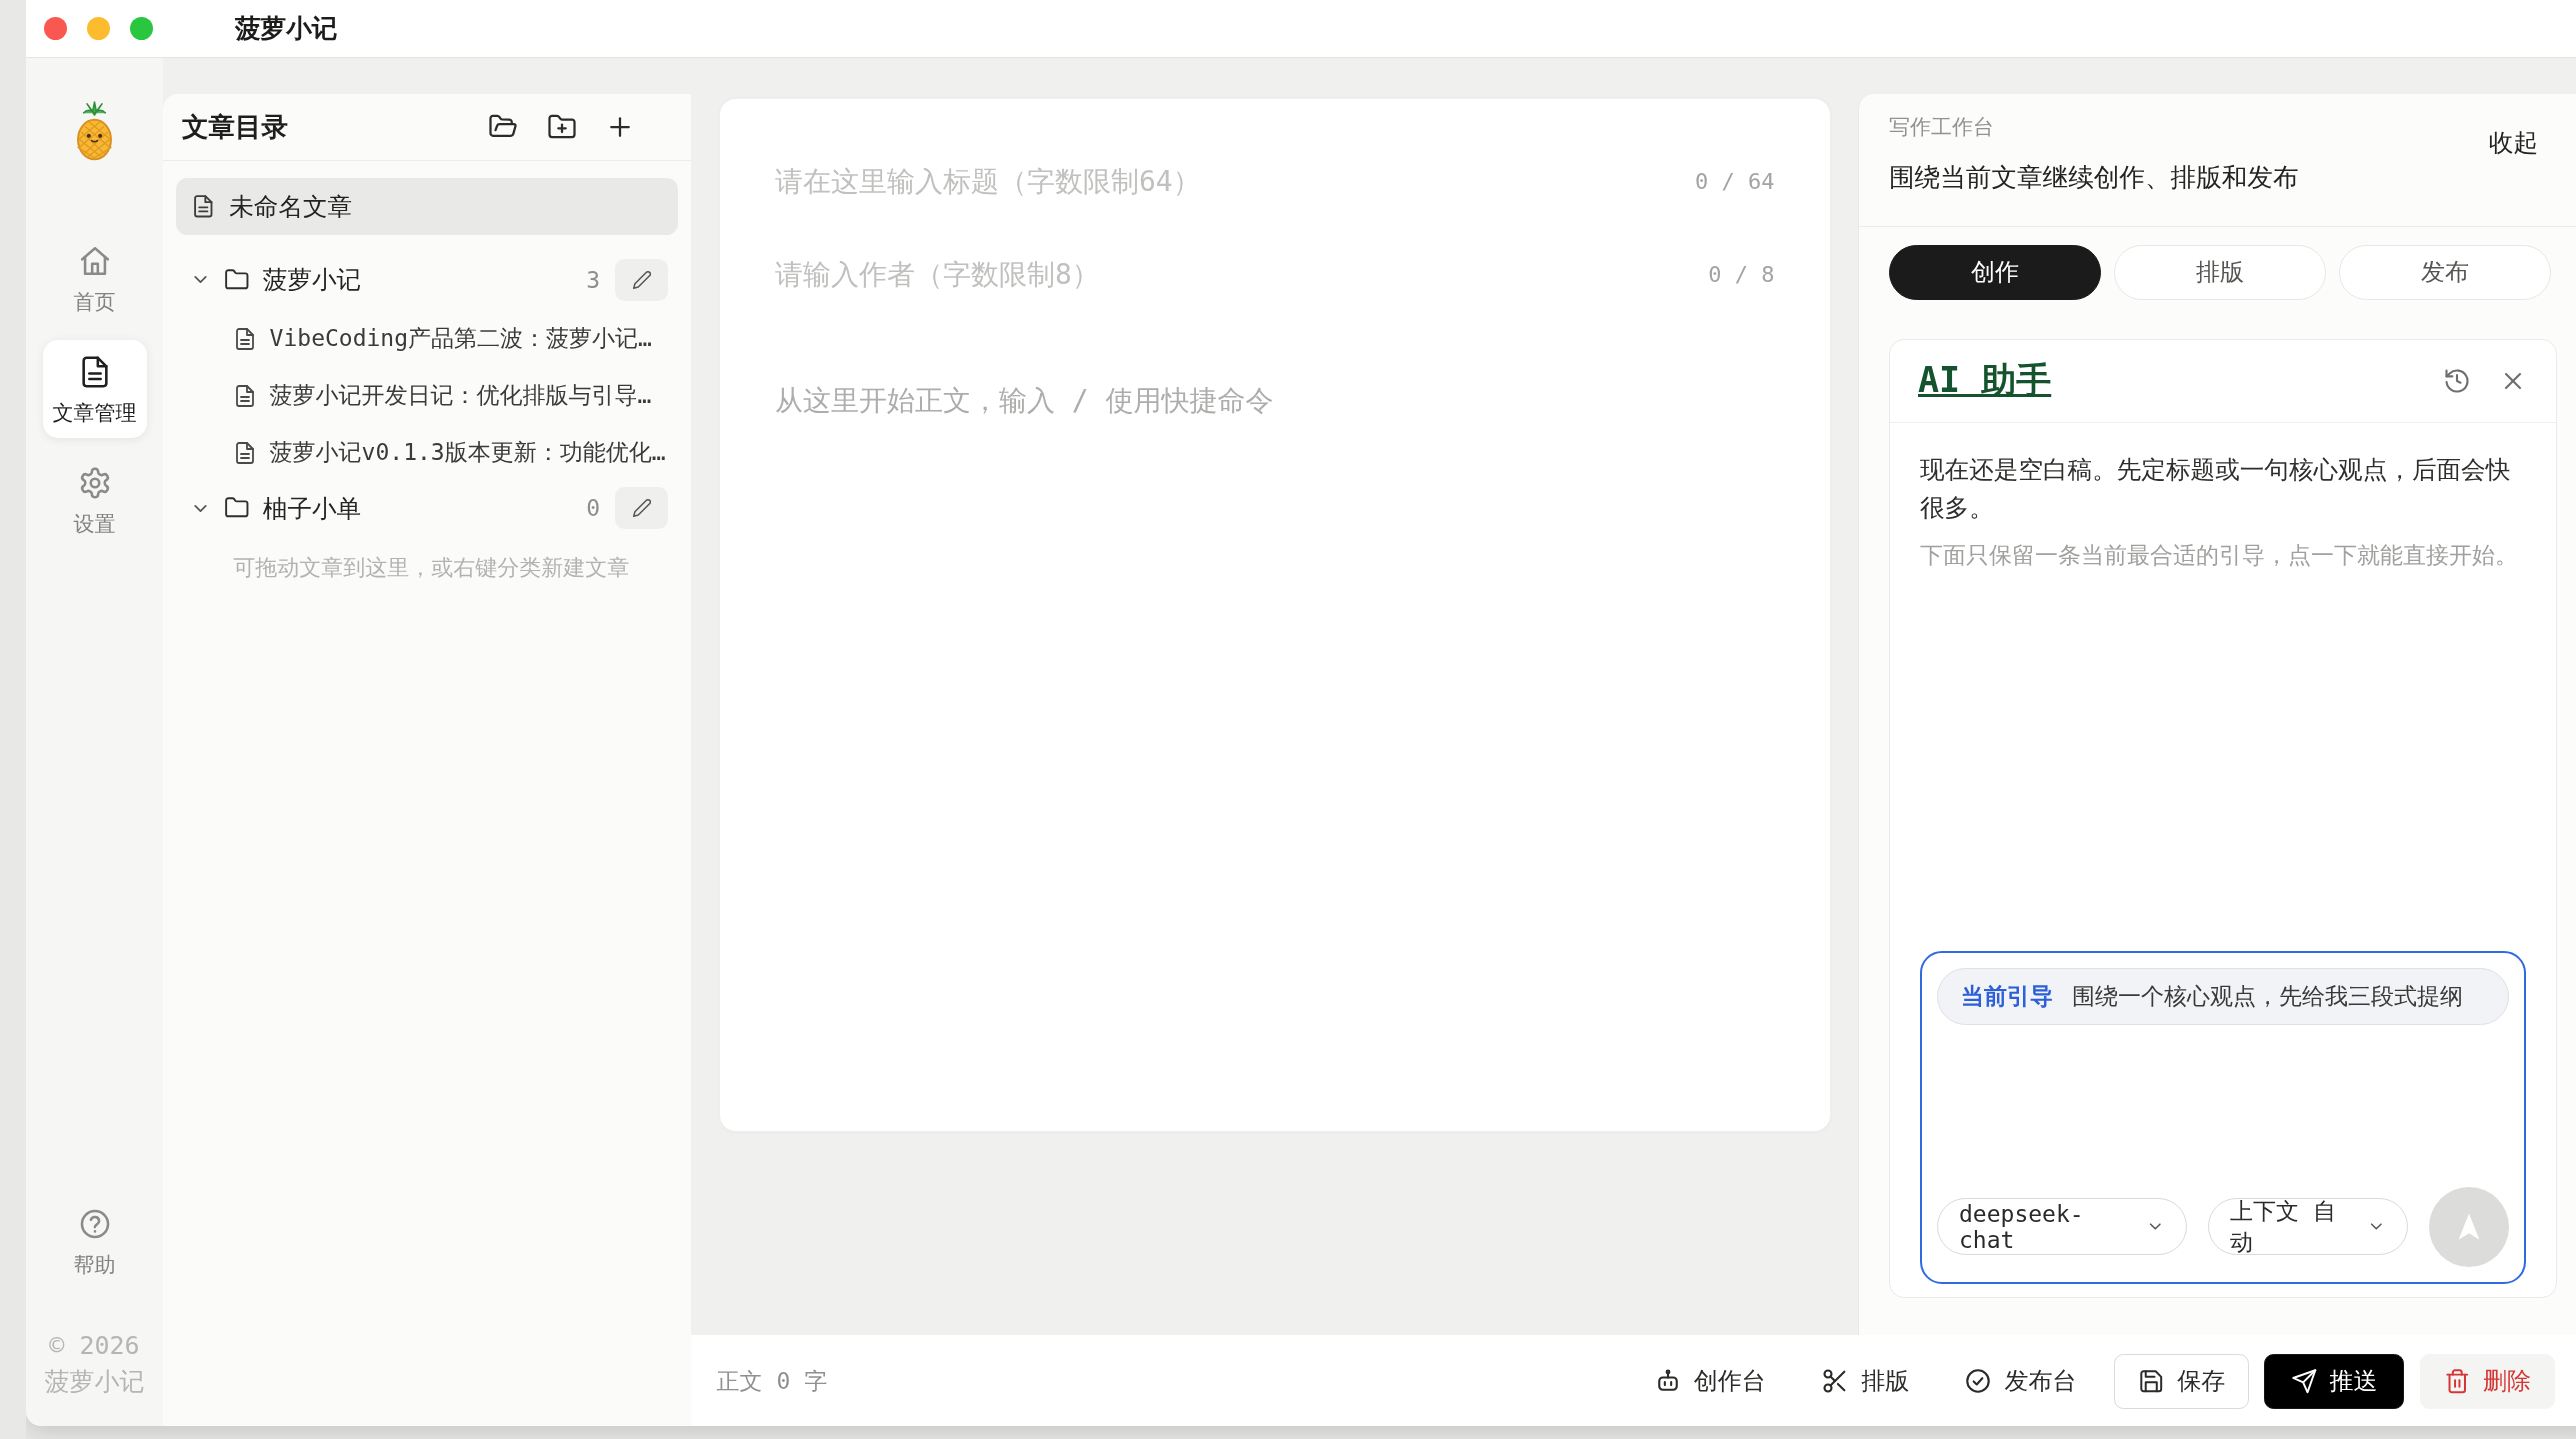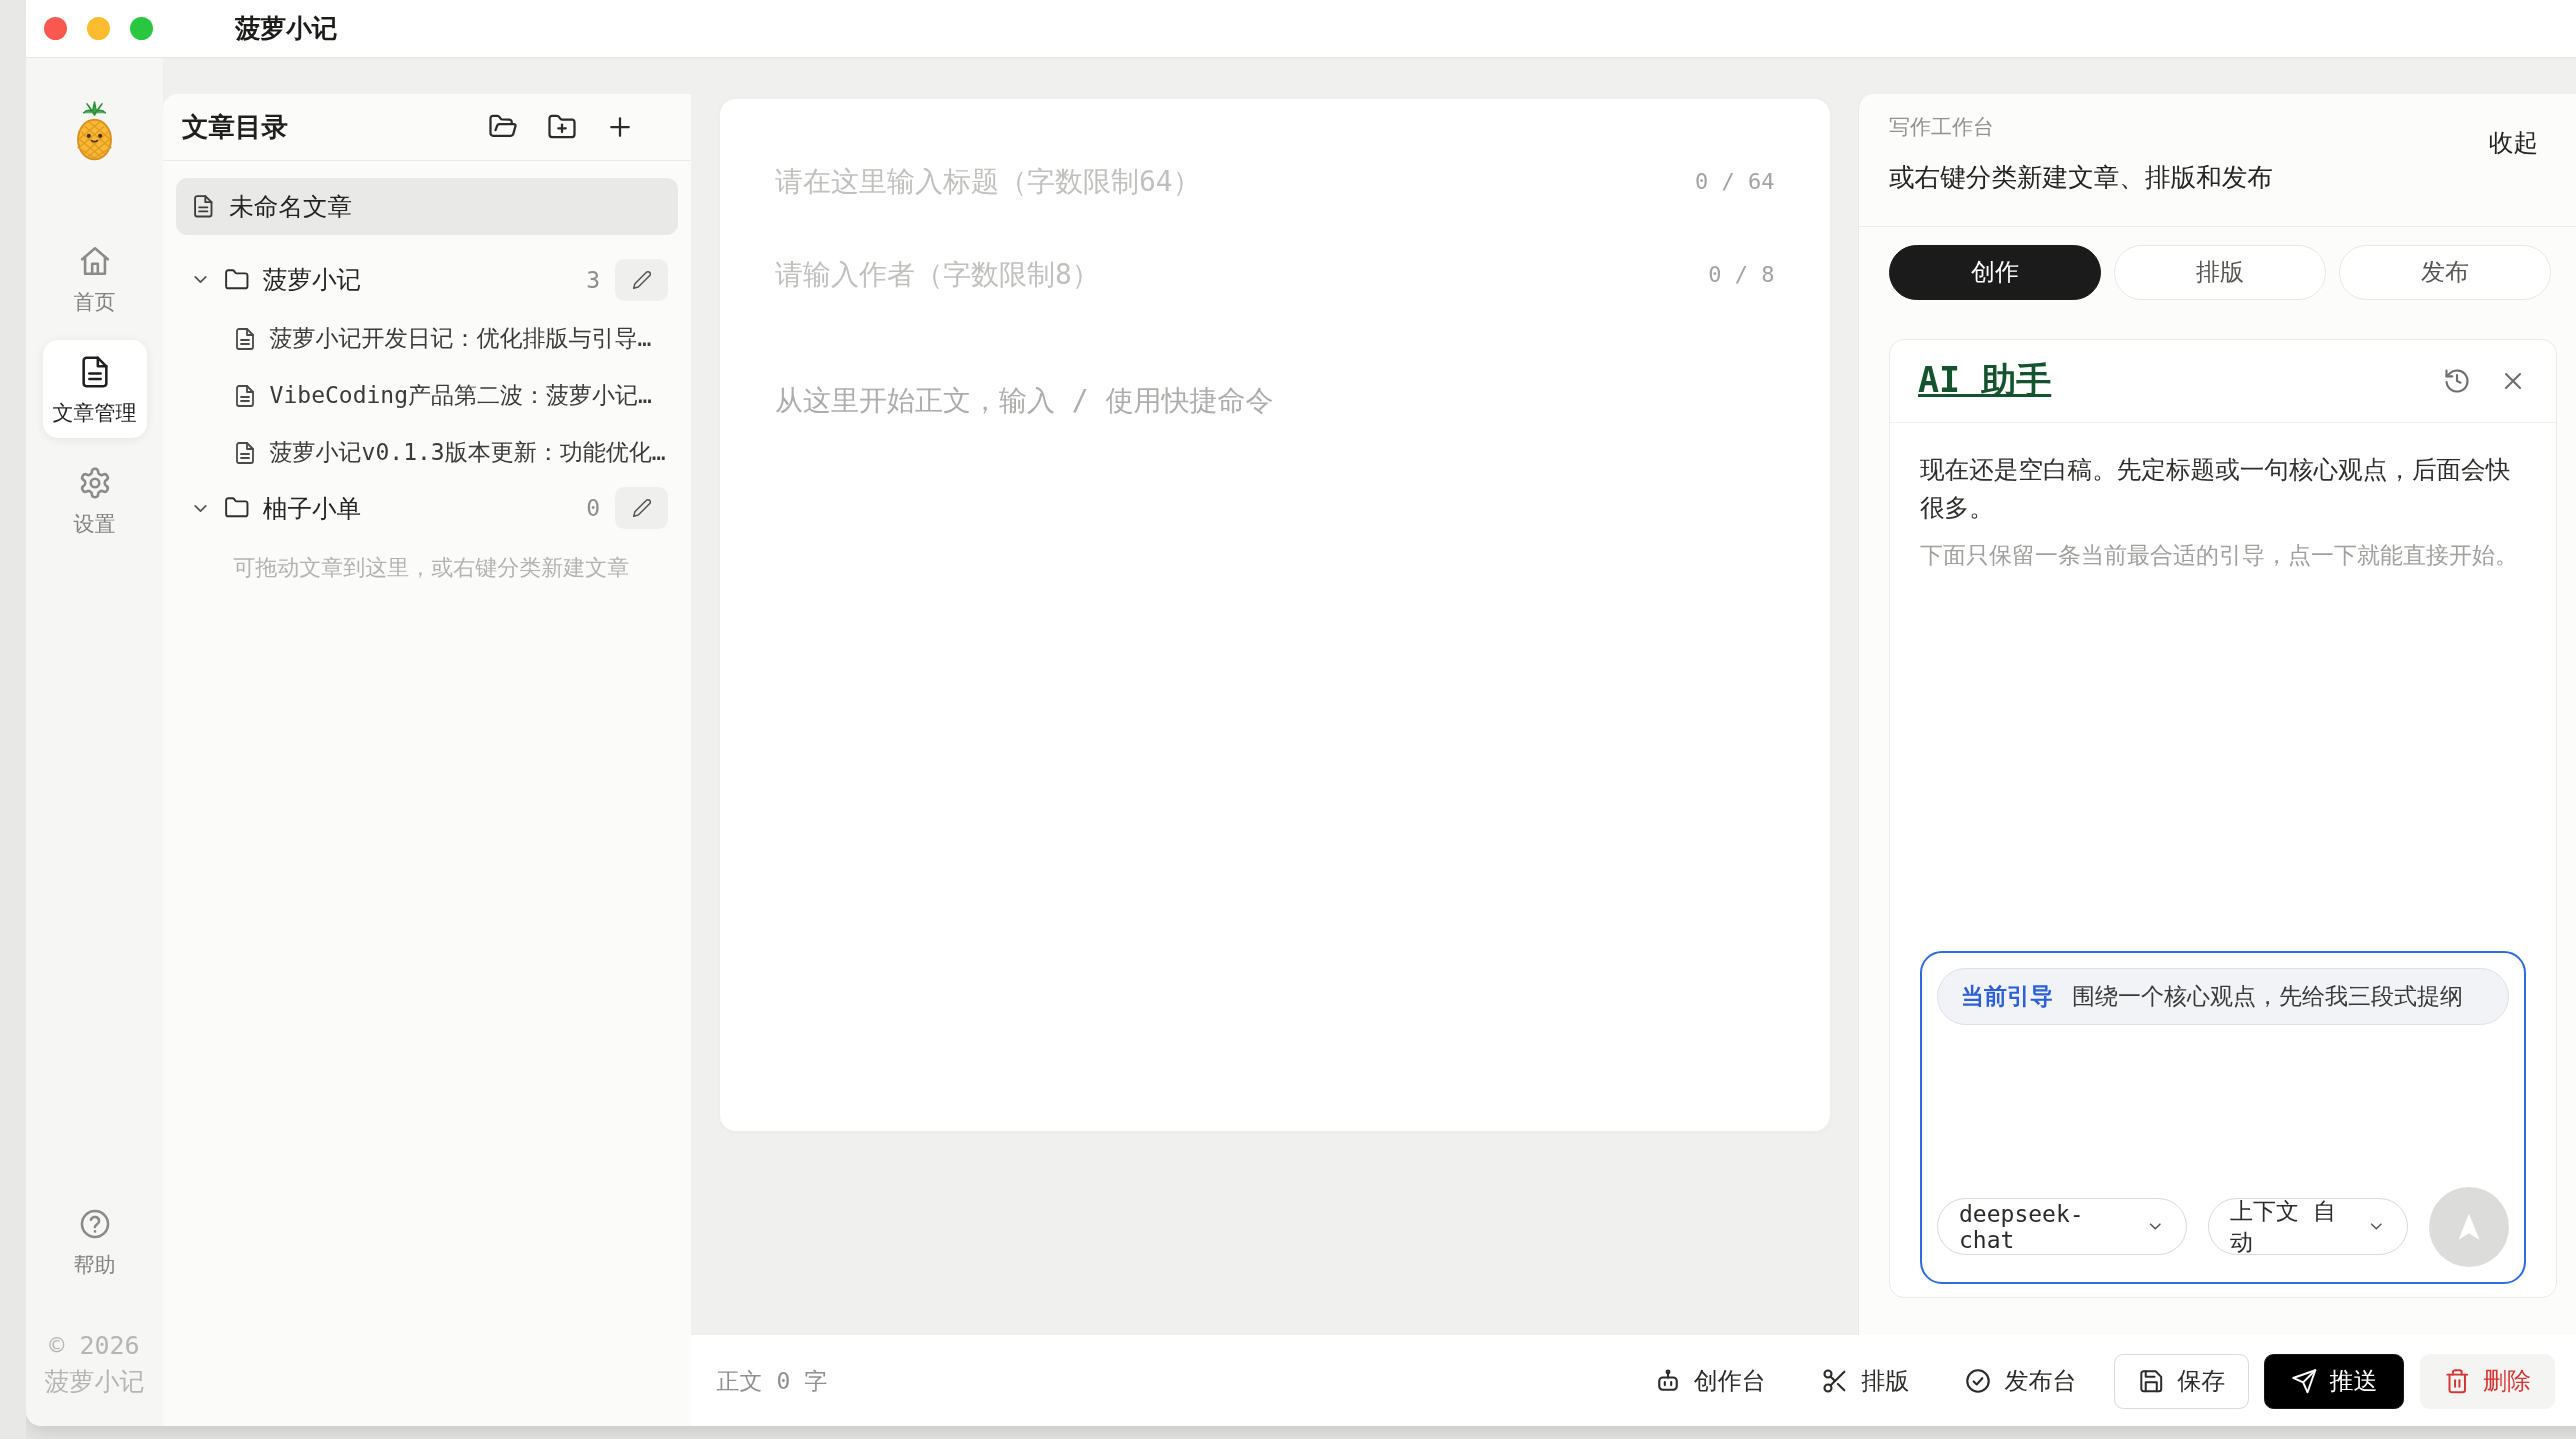--- a/index.html
+++ b/index.html
@@ -307,27 +307,27 @@
             <span class="edit-btn">
               <svg viewBox="0 0 24 24">
                   <use href="#i-pencil"></use>
                 </svg>
             </span>
           </div>
           <div class="article-row">
             <svg viewBox="0 0 24 24">
                 <use href="#i-doc"></use>
               </svg>
+            <span class="article-title">VibeCoding产品第二波：菠萝小记…</span>
+          </div>
+          <div class="article-row">
+            <svg viewBox="0 0 24 24">
+                <use href="#i-doc"></use>
+              </svg>
             <span class="article-title">菠萝小记开发日记：优化排版与引导…</span>
-          </div>
-          <div class="article-row">
-            <svg viewBox="0 0 24 24">
-                <use href="#i-doc"></use>
-              </svg>
-            <span class="article-title">VibeCoding产品第二波：菠萝小记…</span>
           </div>
           <div class="article-row">
             <svg viewBox="0 0 24 24">
                 <use href="#i-doc"></use>
               </svg>
             <span class="article-title">菠萝小记v0.1.3版本更新：功能优化…</span>
           </div>
 
           <div class="folder-row group-2">
             <svg class="chev" viewBox="0 0 24 24">
@@ -362,21 +362,21 @@
                 <span class="ed-count">0 / 8</span>
               </div>
               <div class="ed-body">从这里开始正文，输入 / 使用快捷命令</div>
             </div>
           </div>
 
           <aside class="workbench">
             <div class="wb-header">
               <div class="wb-header-left">
                 <span class="wb-label">写作工作台</span>
-                <span class="wb-subtitle">或右键分类新建文章、排版和发布</span>
+                <span class="wb-subtitle">围绕当前文章继续创作、排版和发布</span>
               </div>
               <span class="wb-collapse">收起</span>
             </div>
             <div class="wb-divider"></div>
 
             <div class="wb-tabs">
               <div class="wb-tab active">创作</div>
               <div class="wb-tab">排版</div>
               <div class="wb-tab">发布</div>
             </div>

